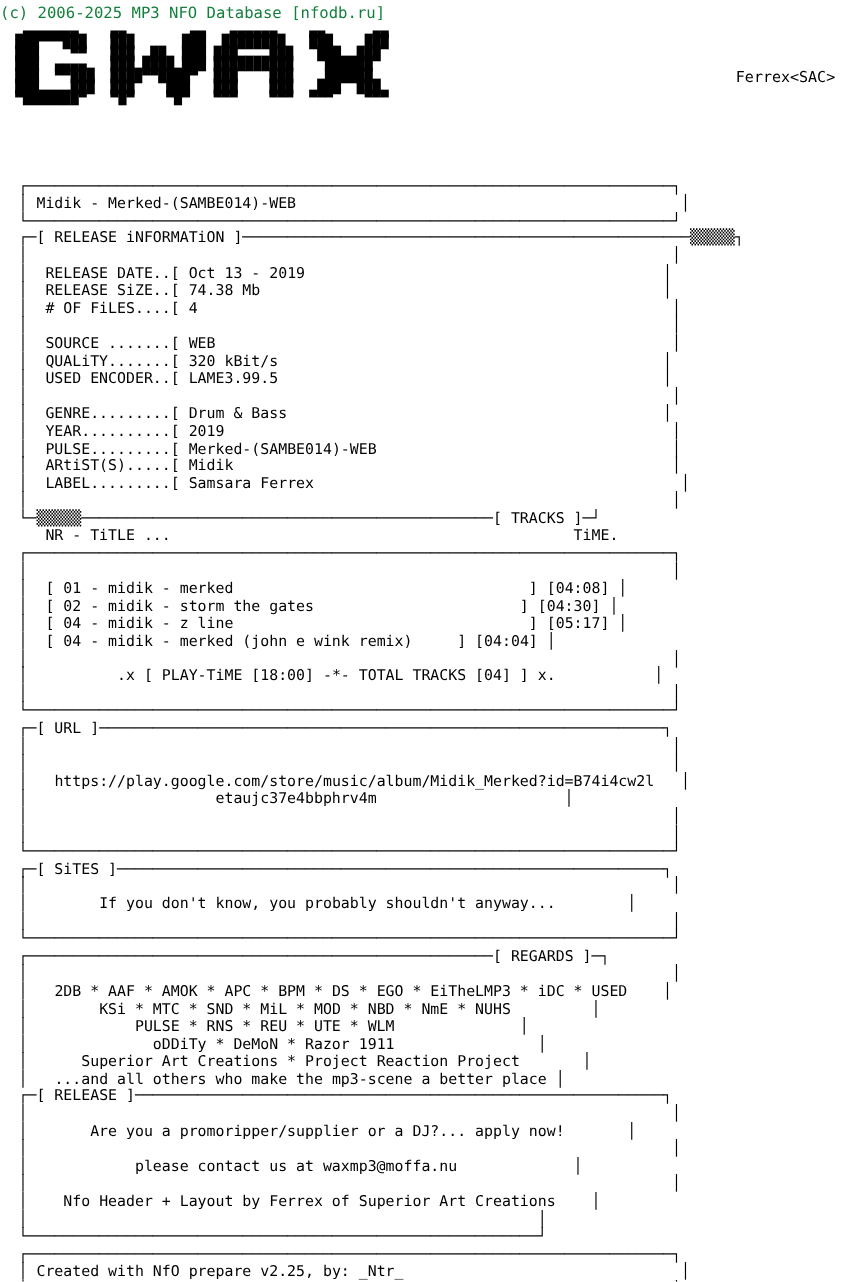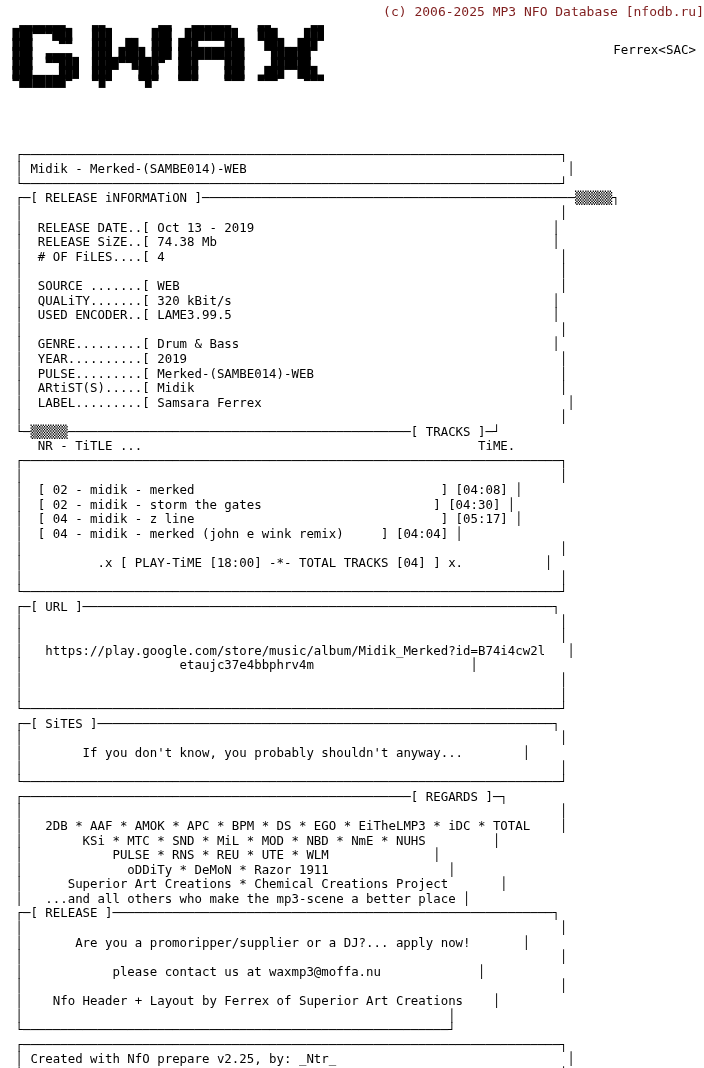--- a/index.html
+++ b/index.html
@@ -13,22 +13,22 @@
     font-family: "DejaVu Sans Mono", "Liberation Mono", monospace;
     color: #000000;
     overflow: hidden;
   }
   .page {
     position: relative;
     width: 704px;
     height: 1068px;
   }
   .topbar {
-    text-align: right;
-    color: #7f1d1d;
+    text-align: left;
+    color: #15803d;
     font-size: 13px;
     line-height: 18px;
     padding-top: 3px;
     letter-spacing: 0px;
     white-space: pre;
   }
   .nfo {
     font-size: 12.5px;
     line-height: 14.4px;
     white-space: pre;
@@ -40,21 +40,21 @@
     line-height: 9.4px;
     white-space: pre;
     letter-spacing: 0px;
     margin: 0;
     padding: 0 0 0 6px;
     position: relative;
   }
   .sig {
     position: absolute;
     right: 8px;
-    top: 22px;
+    top: 36px;
     font-size: 12.5px;
     line-height: 14px;
     white-space: pre;
   }
   .art-wrap {
     position: relative;
     height: 112px;
     overflow: hidden;
   }
   .body-block {
@@ -101,21 +101,21 @@
  │  <span>GENRE.........[</span> <span>Drum &amp; Bass</span>                                          │
  │  <span>YEAR..........[</span> <span>2019</span>                                                  │
  │  <span>PULSE.........[</span> <span>Merked-(SAMBE014)-WEB</span>                                 │
  │  <span>ARtiST(S).....[</span> <span>Midik</span>                                                 │
  │  <span>LABEL.........[</span> <span>Samsara Ferrex</span>                                         │
  │                                                                        │
  └─▒▒▒▒▒──────────────────────────────────────────────<span>[ TRACKS ]</span>─┘
     <span>NR - TiTLE ...</span>                                             <span>TiME.</span>
  ┌────────────────────────────────────────────────────────────────────────┐
  │                                                                        │
- │  <span>[ 02 - midik - merked</span>                                 <span>] [04:08]</span> │
+ │  <span>[ 01 - midik - merked</span>                                 <span>] [04:08]</span> │
  │  <span>[ 02 - midik - storm the gates</span>                       <span>] [04:30]</span> │
  │  <span>[ 04 - midik - z line</span>                                 <span>] [05:17]</span> │
  │  <span>[ 04 - midik - merked (john e wink remix)</span>     <span>] [04:04]</span> │
  │                                                                        │
  │          <span>.x [ PLAY-TiME [18:00] -*- TOTAL TRACKS [04] ] x.</span>           │
  │                                                                        │
  └────────────────────────────────────────────────────────────────────────┘
  ┌─<span>[ URL ]</span>───────────────────────────────────────────────────────────────┐
  │                                                                        │
  │                                                                        │
@@ -124,25 +124,25 @@
  │                                                                        │
  │                                                                        │
  └────────────────────────────────────────────────────────────────────────┘
  ┌─<span>[ SiTES ]</span>─────────────────────────────────────────────────────────────┐
  │                                                                        │
  │        <span>If you don't know, you probably shouldn't anyway...</span>        │
  │                                                                        │
  └────────────────────────────────────────────────────────────────────────┘
  ┌────────────────────────────────────────────────────<span>[ REGARDS ]</span>─┐
  │                                                                        │
- │   <span>2DB * AAF * AMOK * APC * BPM * DS * EGO * EiTheLMP3 * iDC * TOTAL</span>    │
+ │   <span>2DB * AAF * AMOK * APC * BPM * DS * EGO * EiTheLMP3 * iDC * USED</span>    │
  │        <span>KSi * MTC * SND * MiL * MOD * NBD * NmE * NUHS</span>         │
  │            <span>PULSE * RNS * REU * UTE * WLM</span>              │
  │              <span>oDDiTy * DeMoN * Razor 1911</span>                │
- │      <span>Superior Art Creations * Chemical Creations Project</span>       │
+ │      <span>Superior Art Creations * Project Reaction Project</span>       │
  │   <span>...and all others who make the mp3-scene a better place</span> │
  ┌─<span>[ RELEASE ]</span>───────────────────────────────────────────────────────────┐
  │                                                                        │
  │       <span>Are you a promoripper/supplier or a DJ?... apply now!</span>       │
  │                                                                        │
  │            <span>please contact us at waxmp3@moffa.nu</span>             │
  │                                                                        │
  │    <span>Nfo Header + Layout by Ferrex of Superior Art Creations</span>    │
  │                                                         │
  └─────────────────────────────────────────────────────────┘

